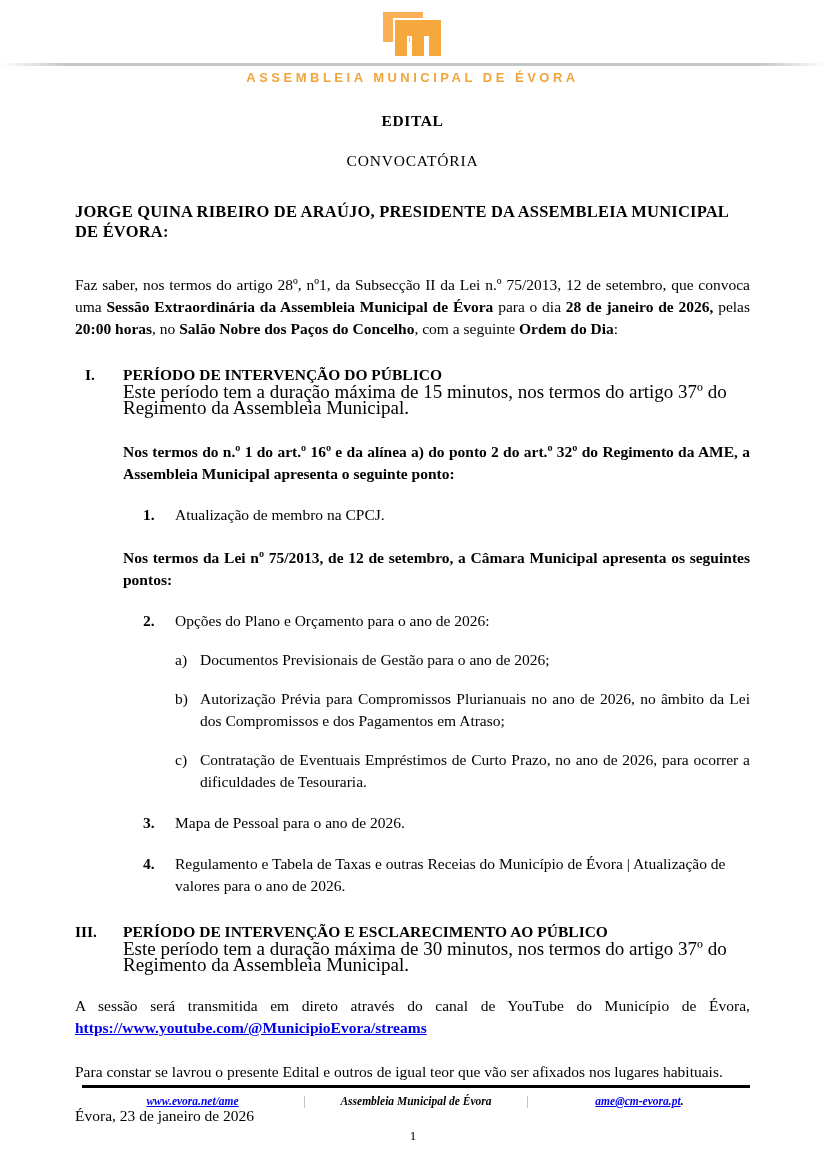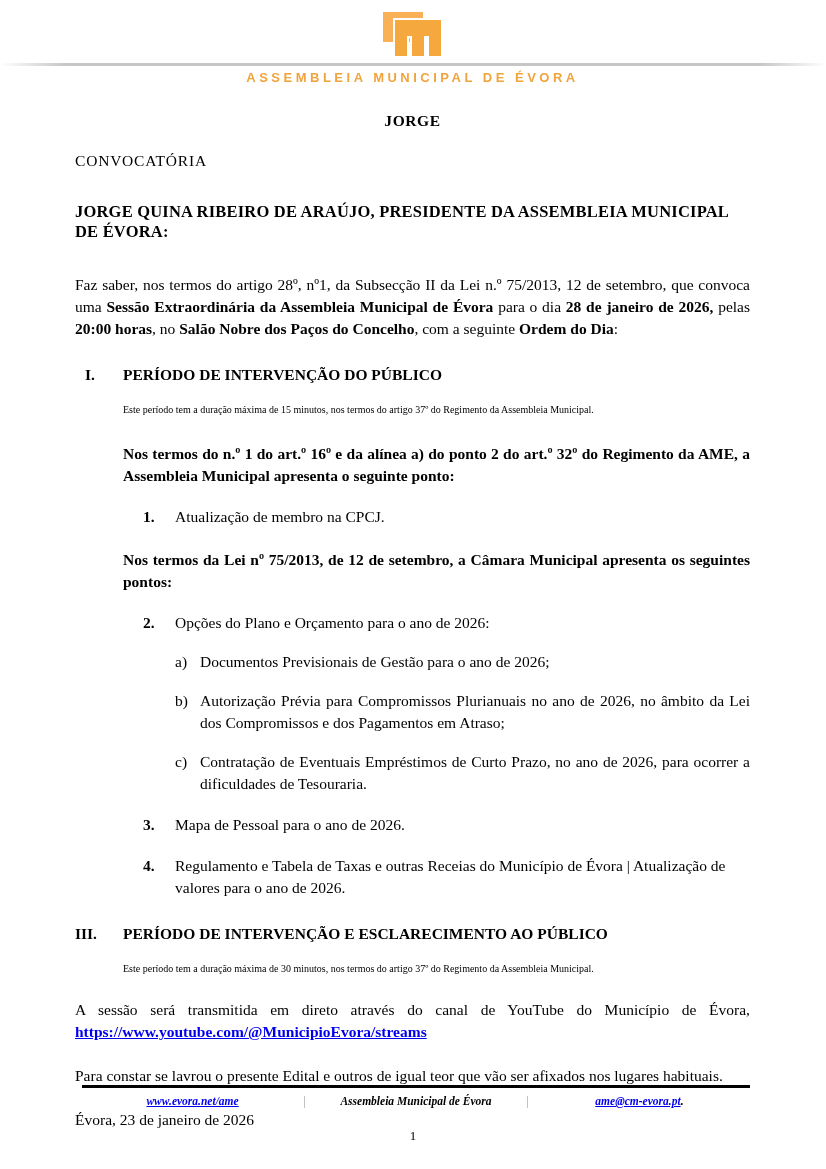--- a/index.html
+++ b/index.html
@@ -17,33 +17,33 @@
     background:linear-gradient(to right, rgba(200,200,200,0), #c6c6c6 8%, #c6c6c6 92%, rgba(200,200,200,0));
   }
   .logo-wrap { position:relative; z-index:2; display:inline-block; line-height:0; }
   .wordmark {
     position:relative; z-index:2; margin-top:8px;
     font-family:"Liberation Sans", sans-serif; font-weight:800;
     font-size:13px; letter-spacing:3.5px; color:#F2A43C;
   }
 
   .doc-title  { text-align:center; font-weight:bold; font-size:15.5px; letter-spacing:.6px; margin-top:27px; }
-  .doc-subtitle { font-size:15.5px; letter-spacing:.8px; margin-top:22px; }
+  .doc-subtitle { text-align:center; font-size:15.5px; letter-spacing:.8px; margin-top:22px; }
   .issuer { font-weight:bold; font-size:16.5px; letter-spacing:.2px; margin-top:32px; }
 
   .para { font-size:15.5px; line-height:22px; text-align:justify; }
   .intro { margin-top:32px; }
   .b { font-weight:bold; }
 
   .section { margin-top:25px; }
   .sec-head { display:flex; font-weight:bold; font-size:15.5px; line-height:19px; }
   .sec-num { width:48px; padding-left:10px; }
   .sec-num.wide { padding-left:0; }
   .sec-title { flex:1; }
-  .sec-note { margin-left:48px; font-size:10px; line-height:16px; margin-top:18px; }
+  .sec-note { margin-left:48px; font-size:19px; line-height:16px; margin-top:0; }
 
   .lead { margin-left:48px; font-weight:bold; margin-top:21px; }
   .item { display:flex; margin-left:68px; margin-top:19px; font-size:15.5px; line-height:22px; }
   .item-marker { width:32px; font-weight:bold; }
   .item-text { flex:1; }
   .subitem { display:flex; margin-left:100px; margin-top:17px; font-size:15.5px; line-height:22px; }
   .sub-marker { width:25px; }
   .sub-text { flex:1; text-align:justify; }
 
   .closing-para { margin-top:22px; }
@@ -81,21 +81,21 @@
           <rect x="14" y="8" width="46" height="16"></rect>
           <rect x="14" y="8" width="12" height="36"></rect>
           <rect x="31" y="8" width="12" height="36"></rect>
           <rect x="48" y="8" width="12" height="36"></rect>
         </g>
       </svg>
     </span>
     <div class="wordmark">ASSEMBLEIA MUNICIPAL DE ÉVORA</div>
   </div>
 
-  <div class="doc-title">JORGE</div>
+  <div class="doc-title">EDITAL</div>
   <div class="doc-subtitle">CONVOCATÓRIA</div>
   <div class="issuer">JORGE QUINA RIBEIRO DE ARAÚJO, PRESIDENTE DA ASSEMBLEIA MUNICIPAL DE ÉVORA:</div>
 
   <p class="para intro"><span>Faz saber, nos termos do artigo 28º, nº1, da Subsecção II da Lei n.º 75/2013, 12 de setembro, que convoca uma </span><span class="b">Sessão Extraordinária da Assembleia Municipal de Évora</span><span> para o dia </span><span class="b">28 de janeiro de 2026,</span><span> pelas </span><span class="b">20:00 horas</span><span>, no </span><span class="b">Salão Nobre dos Paços do Concelho</span><span>, com a seguinte </span><span class="b">Ordem do Dia</span><span>:</span></p>
 
   <div class="section">
     <div class="sec-head">
       <span class="sec-num">I.</span>
       <span class="sec-title">PERÍODO DE INTERVENÇÃO DO PÚBLICO</span>
     </div>

